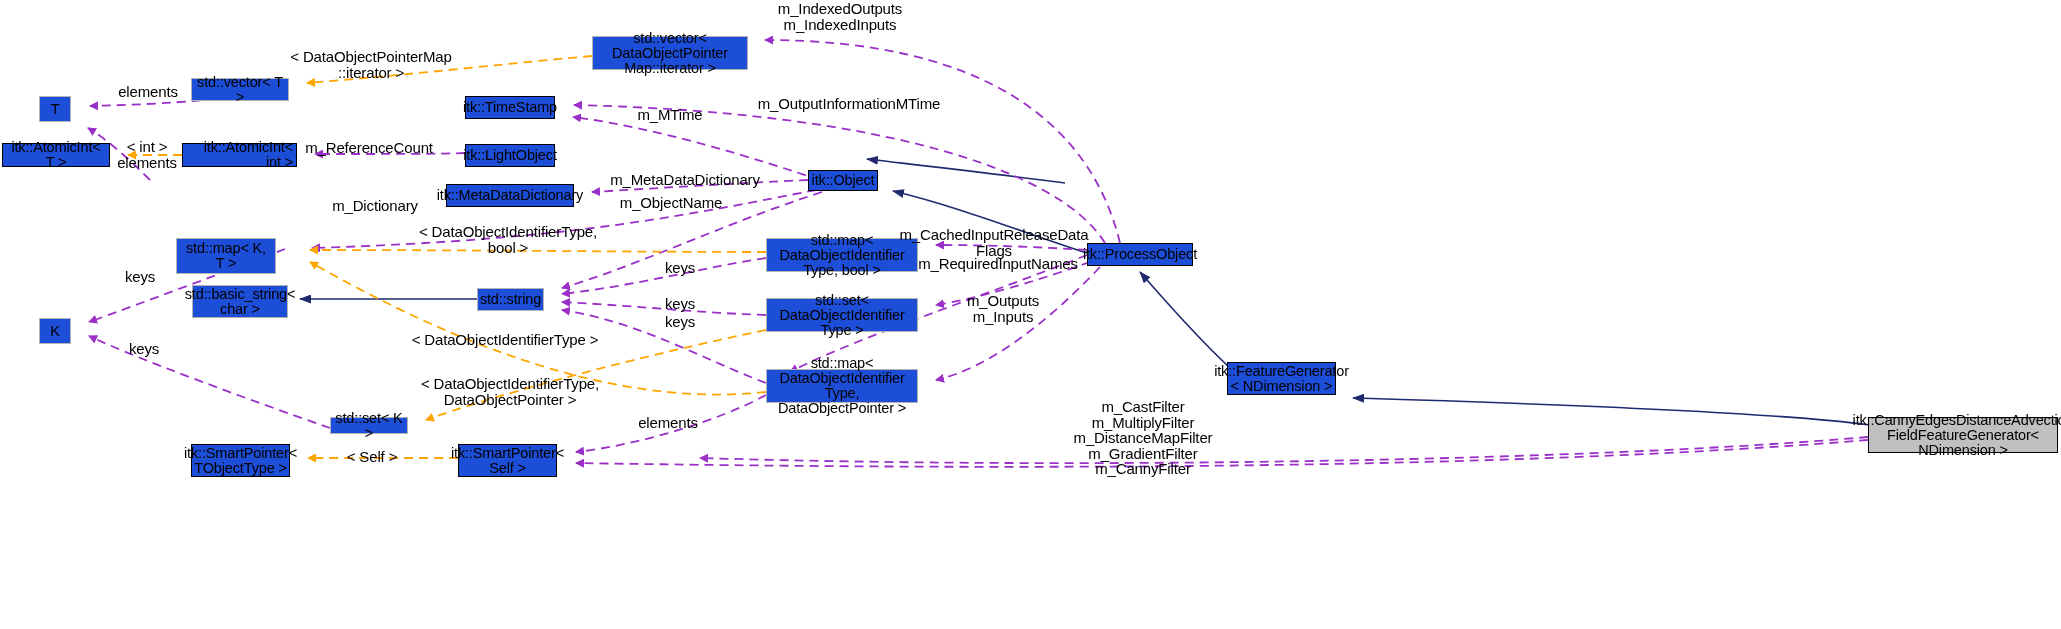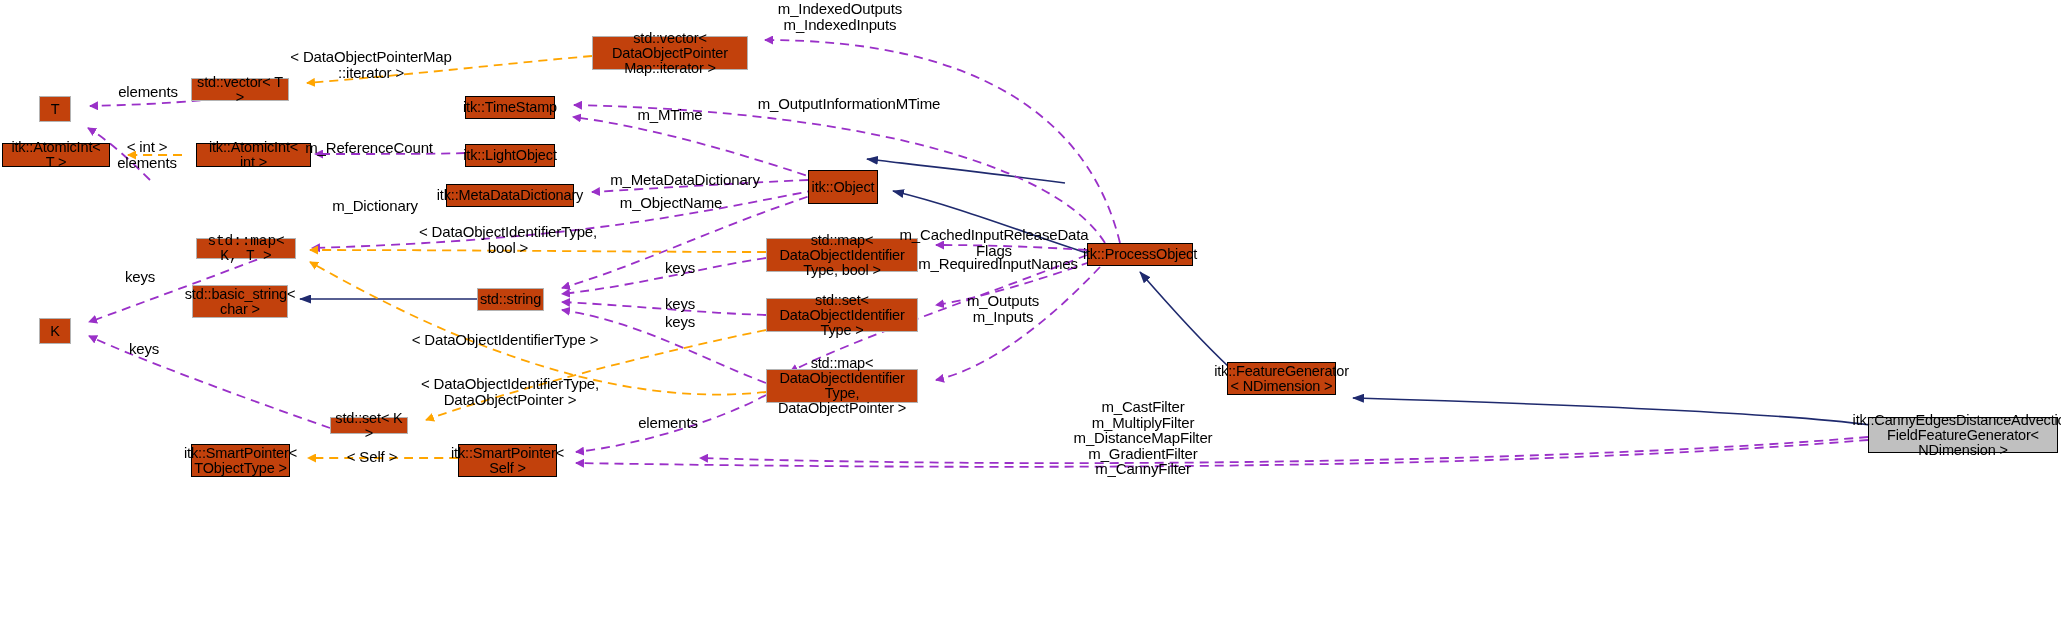--- a/index.html
+++ b/index.html
@@ -26,21 +26,21 @@
   .node {
     position: absolute;
     box-sizing: border-box;
     display: flex;
     align-items: center;
     justify-content: center;
     text-align: center;
     font-size: 14.5px;
     line-height: 15px;
     color: #000000;
-    background: #c2410c;
+    background: #1d4ed8;
     white-space: pre-line;
     padding: 1px 3px;
     letter-spacing: -0.15px;
   }
   
   .node.concrete {
     border: 1.6px solid #000000;
   }
   
   .node.templ {
@@ -119,28 +119,28 @@
       <path d="M 766,330 C 620,360 480,400 426,420" marker-end="url(#arrT)"></path>
       <path d="M 766,392 C 600,410 430,330 310,262" marker-end="url(#arrT)"></path>
       <path d="M 458,458 C 420,458 380,458 308,458" marker-end="url(#arrT)"></path>
     </g>
   </svg>
 
   <div id="nodes">
       <div class="node templ" style="left: 39px; top: 96px; width: 32px; height: 26px;">T</div>
       <div class="node templ" style="left: 191px; top: 78px; width: 98px; height: 23px;">std::vector&lt; T &gt;</div>
       <div class="node concrete" style="left: 2px; top: 143px; width: 108px; height: 24px;">itk::AtomicInt&lt; T &gt;</div>
-      <div class="node concrete" style="left: 196px; top: 143px; width: 115px; height: 24px;">itk::AtomicInt&lt; int &gt;</div>
+      <div class="node concrete" style="left: 182px; top: 143px; width: 115px; height: 24px; text-align: right;">itk::AtomicInt&lt; int &gt;</div>
       <div class="node templ" style="left: 592px; top: 36px; width: 156px; height: 34px;">std::vector&lt; DataObjectPointer
 Map::iterator &gt;</div>
       <div class="node concrete" style="left: 465px; top: 96px; width: 90px; height: 23px;">itk::TimeStamp</div>
       <div class="node concrete" style="left: 465px; top: 144px; width: 90px; height: 23px;">itk::LightObject</div>
       <div class="node concrete" style="left: 446px; top: 184px; width: 128px; height: 23px;">itk::MetaDataDictionary</div>
-      <div class="node concrete" style="left: 808px; top: 170px; width: 70px; height: 34px;">itk::Object</div>
-      <div class="node templ" style="left: 196px; top: 238px; width: 100px; height: 21px; font-family: Liberation Mono, monospace;">std::map&lt; K, T &gt;</div>
+      <div class="node concrete" style="left: 808px; top: 170px; width: 70px; height: 21px;">itk::Object</div>
+      <div class="node templ" style="left: 176px; top: 238px; width: 100px; height: 36px;">std::map&lt; K, T &gt;</div>
       <div class="node templ" style="left: 192px; top: 285px; width: 96px; height: 33px;">std::basic_string&lt;
 char &gt;</div>
       <div class="node templ" style="left: 39px; top: 318px; width: 32px; height: 26px;">K</div>
       <div class="node templ" style="left: 477px; top: 288px; width: 67px; height: 23px;">std::string</div>
       <div class="node templ" style="left: 766px; top: 238px; width: 152px; height: 34px;">std::map&lt; DataObjectIdentifier
 Type, bool &gt;</div>
       <div class="node templ" style="left: 766px; top: 298px; width: 152px; height: 34px;">std::set&lt; DataObjectIdentifier
 Type &gt;</div>
       <div class="node templ" style="left: 766px; top: 369px; width: 152px; height: 34px;">std::map&lt; DataObjectIdentifier
 Type, DataObjectPointer &gt;</div>

